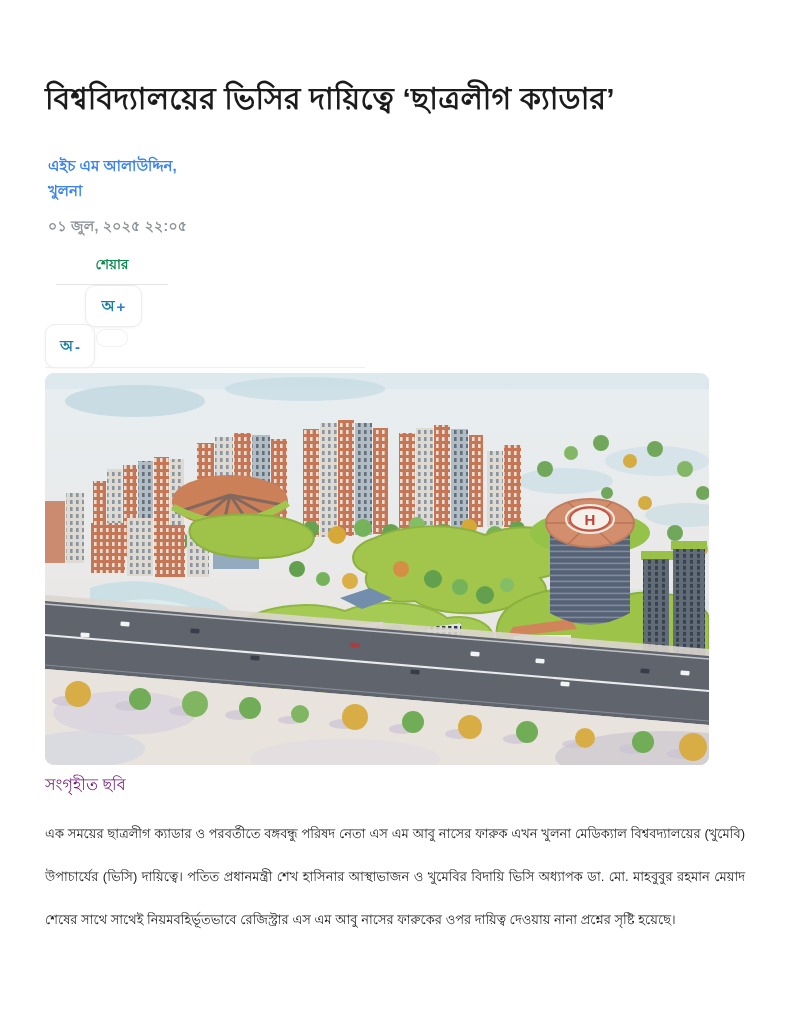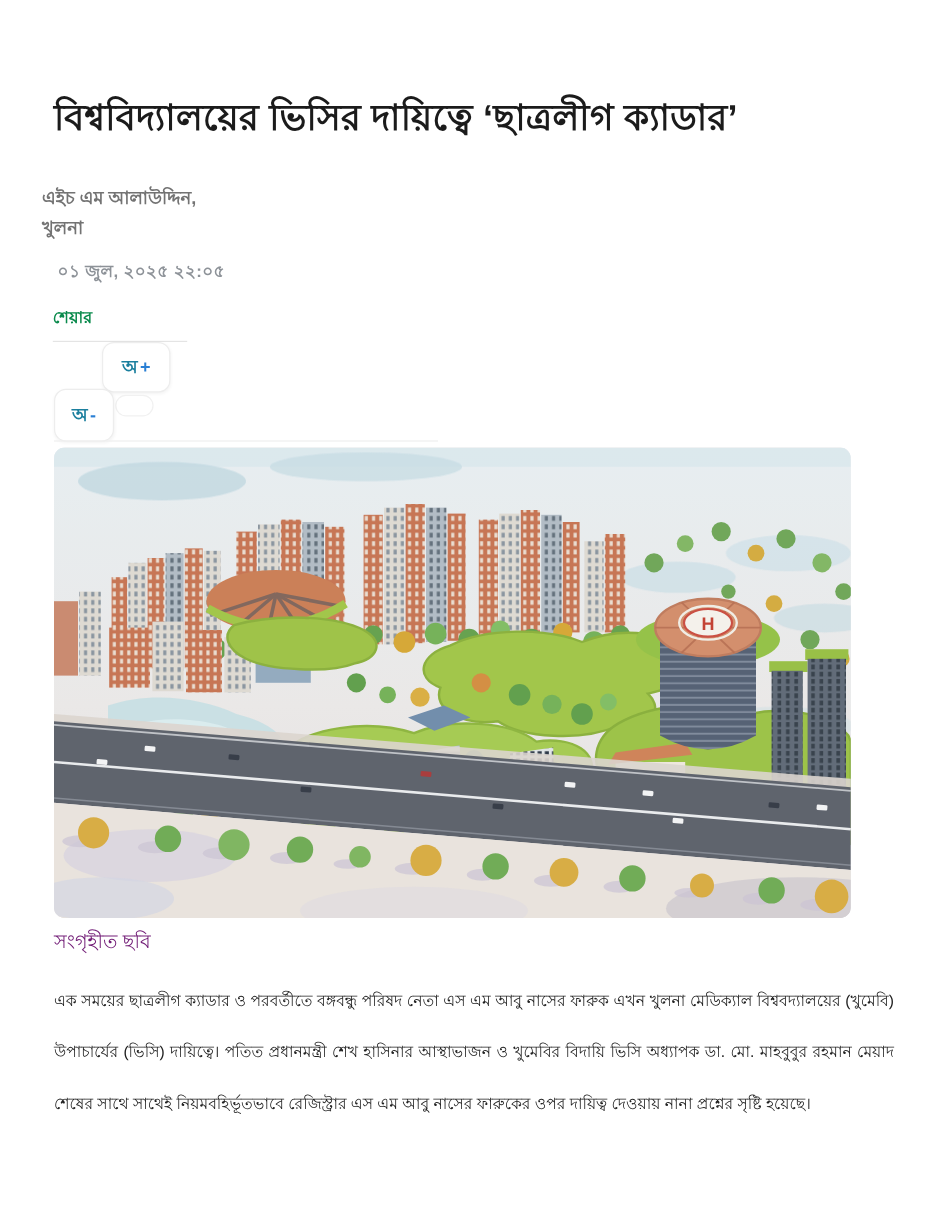--- a/index.html
+++ b/index.html
@@ -2,24 +2,24 @@
 <html><head>
 <meta charset="utf-8">
 <style>
   html,body{margin:0;padding:0;background:#ffffff;}
   body{width:791px;height:1024px;position:relative;overflow:hidden;
        font-family:"Liberation Sans","DejaVu Sans",sans-serif;color:#1c1c1c;}
   .abs{position:absolute;}
 
   .headline{left:45px;top:50px;width:710px;font-size:30px;line-height:42px;
             font-weight:700;color:#1b1b1b;letter-spacing:.2px;margin-top:28px;}
-  .author{left:35px;top:153px;font-size:15px;font-weight:600;color:#737373;line-height:25px;}
+  .author{left:48px;top:153px;font-size:15px;font-weight:600;color:#3b82f6;line-height:25px;}
   .pubdate{left:48px;top:215px;font-size:14px;color:#8d9298;letter-spacing:.3px;font-weight:bold;}
 
-  .share-wrap{left:44px;top:254px;width:112px;text-align:left;
+  .share-wrap{left:56px;top:254px;width:112px;text-align:center;
               border-bottom:1px solid #e4e4e4;padding-bottom:7px;}
   .share-label{font-size:13.5px;font-weight:600;cursor:pointer;}
 
   .font-btn{background:#fff;border:1px solid #ededed;border-radius:10px;
             box-shadow:0 1px 3px rgba(0,0,0,.05);display:flex;align-items:center;
             justify-content:center;gap:2px;cursor:pointer;font-size:15px;font-weight:700;}
   .btn-plus{left:85px;top:285px;width:55px;height:40px;}
   .btn-minus{left:45px;top:324px;width:48px;height:42px;}
   .pill{left:96px;top:329px;width:30px;height:16px;border:1px solid #f1f1f1;
         border-radius:9px;background:#fff;}

